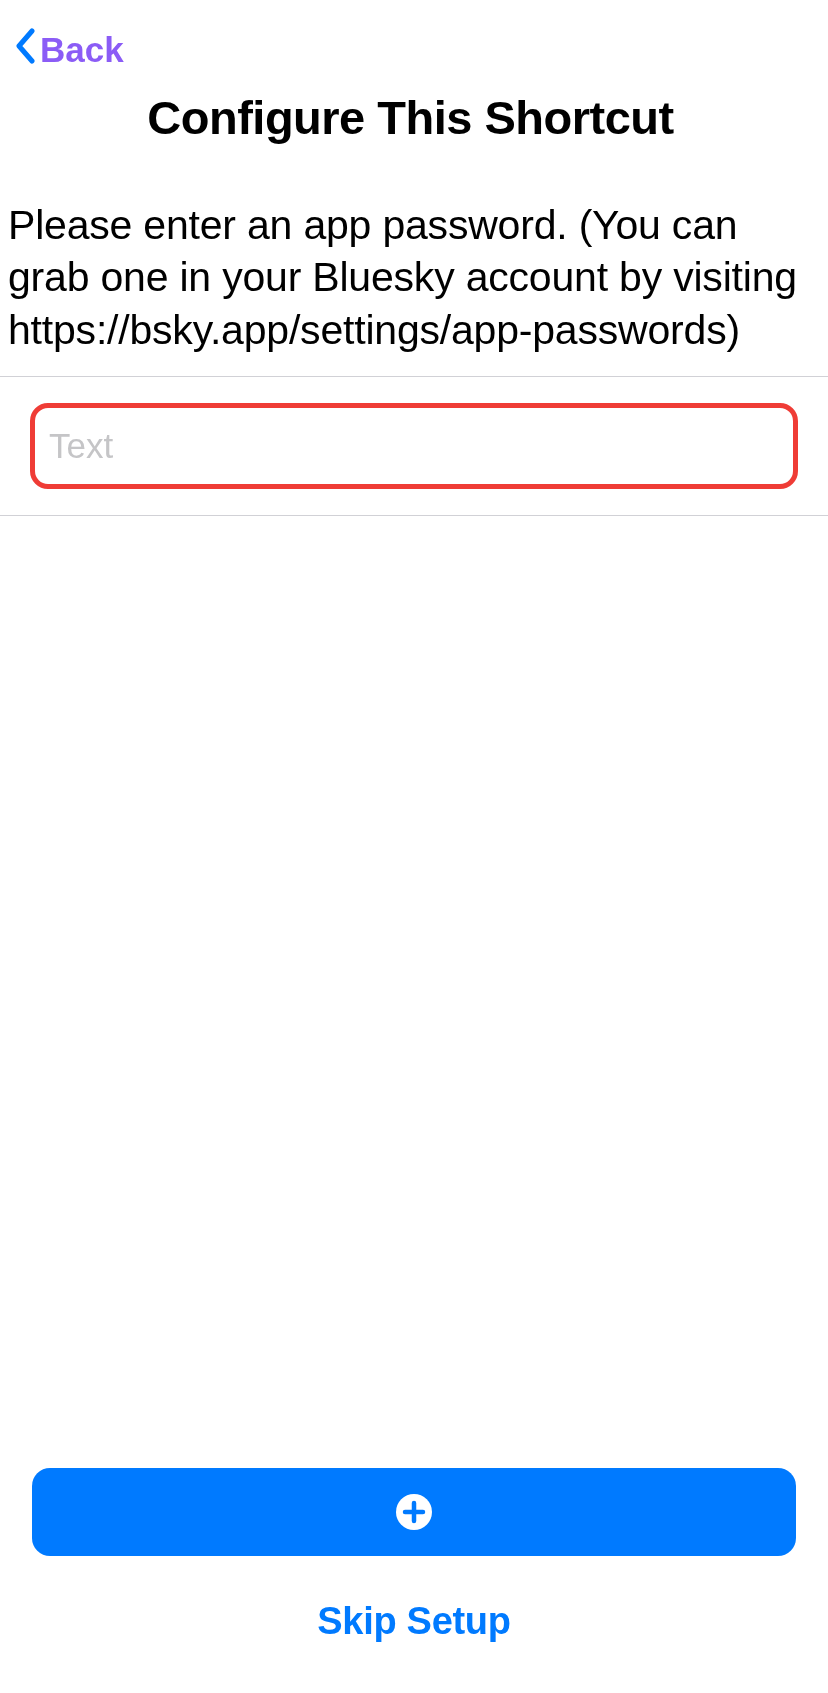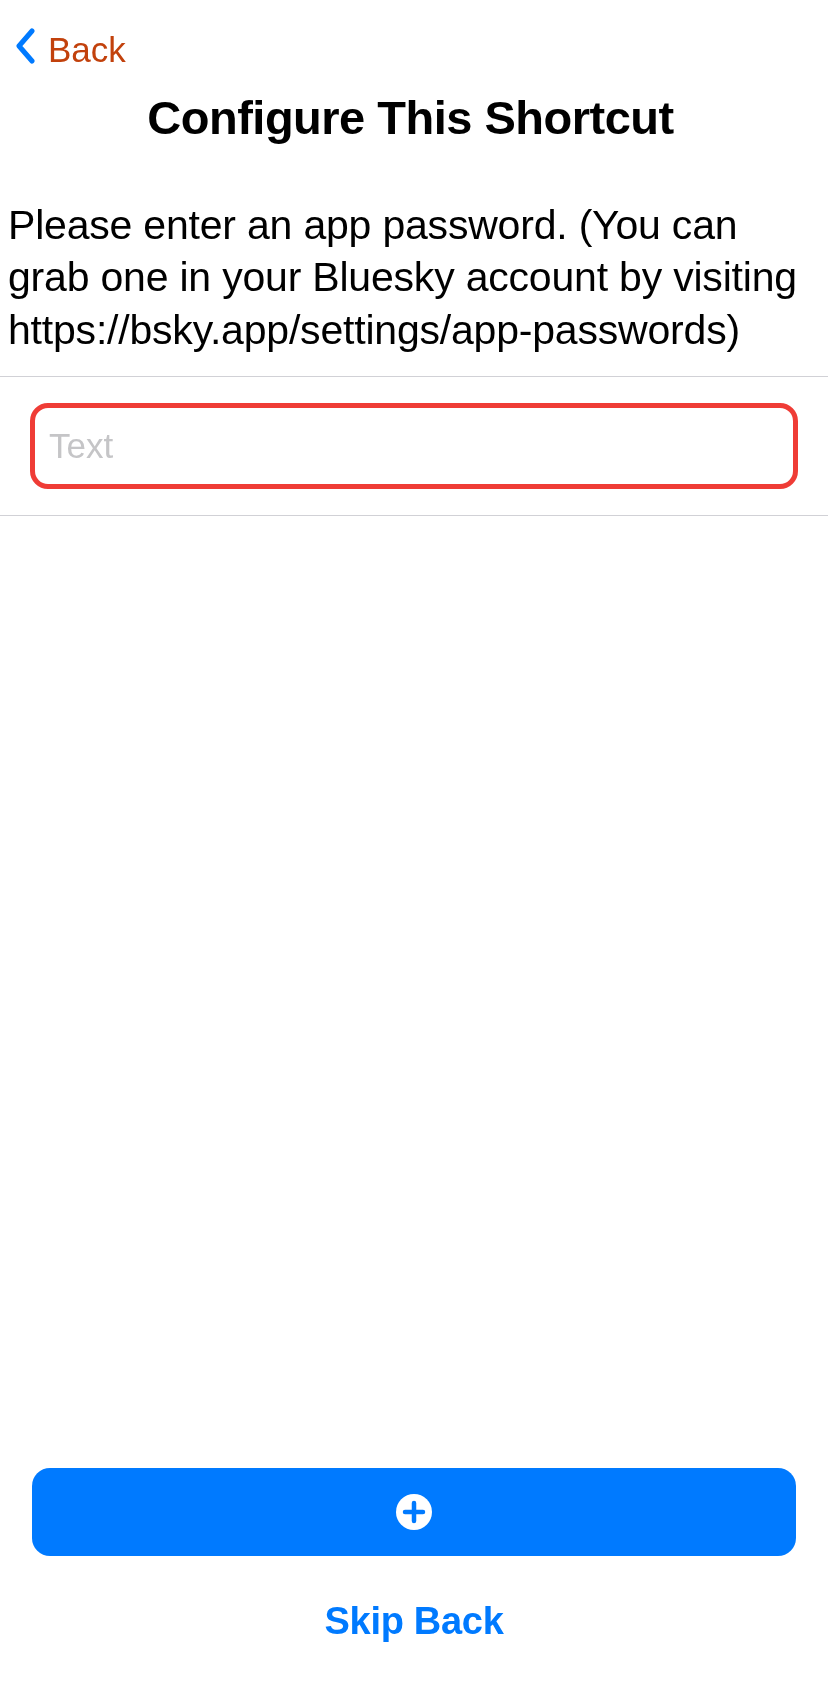--- a/index.html
+++ b/index.html
@@ -18,24 +18,24 @@
       overflow: hidden;
     }
     .nav-bar {
       padding: 28px 14px 10px 14px;
       display: flex;
       align-items: center;
     }
     .back-button {
       display: flex;
       align-items: center;
-      gap: 12px;
-      color: #c2410c;
+      gap: 4px;
+      color: #8b5cf6;
       font-size: 35px;
-      font-weight: 400;
+      font-weight: 700;
       cursor: pointer;
       border: none;
       background: none;
     }
     .back-chevron {
       display: inline-block;
     }
     .title-area {
       padding: 8px 30px 30px 23px;
       text-align: center;
@@ -148,14 +148,14 @@
 
 <div class="footer">
   <button class="add-button">
     <span class="plus-icon">
       <svg width="36" height="36" viewBox="0 0 36 36">
         <circle cx="18" cy="18" r="18" fill="#ffffff"></circle>
         <path d="M18 9 L18 27 M9 18 L27 18" stroke="#007aff" stroke-width="4.5" stroke-linecap="round"></path>
       </svg>
     </span>
   </button>
-  <button class="skip-button">Skip Back</button>
+  <button class="skip-button">Skip Setup</button>
 </div>
 
 </body></html>

